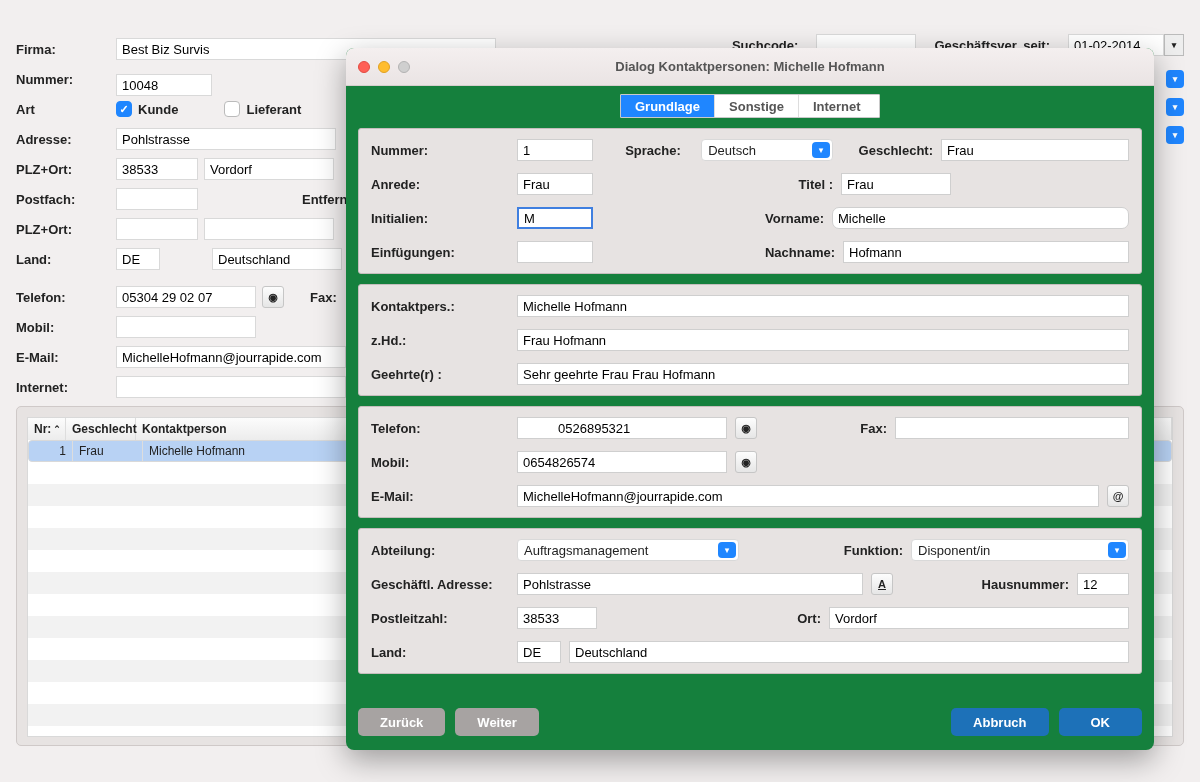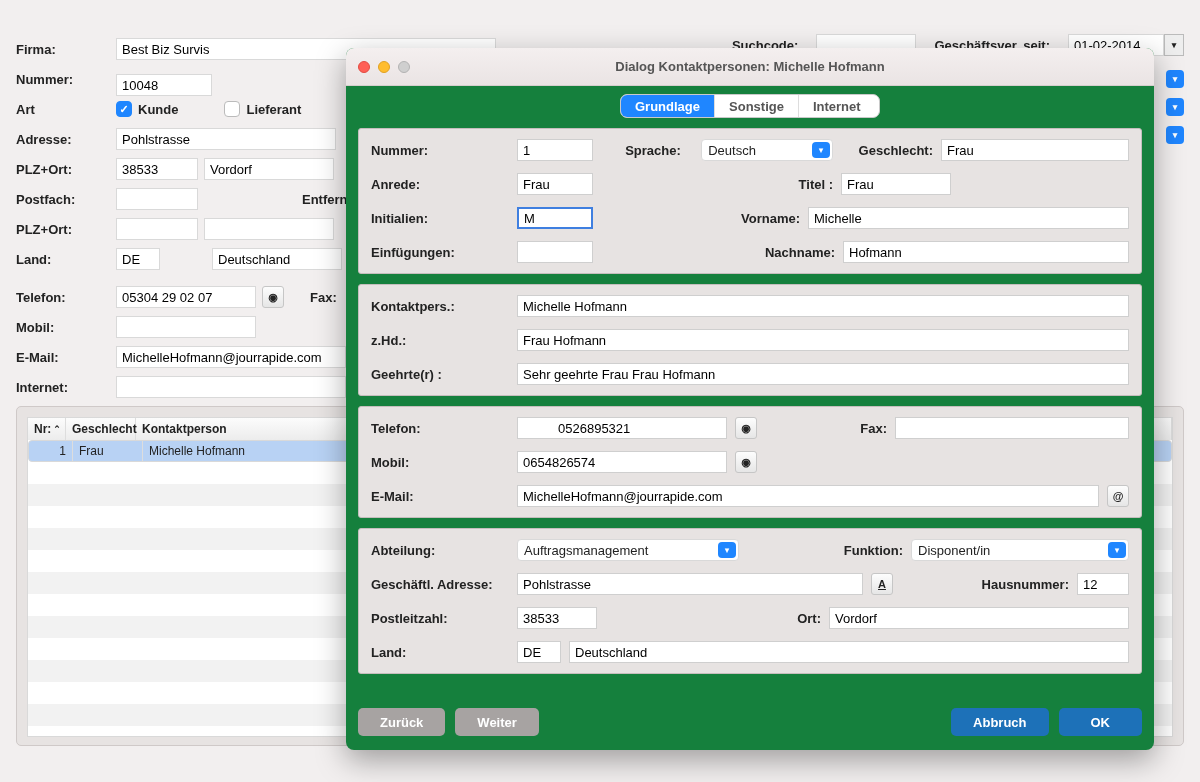--- a/index.html
+++ b/index.html
@@ -103,21 +103,21 @@
   }
   .traffic{position:absolute;left:12px;display:flex;gap:8px}
   .dot{width:12px;height:12px;border-radius:50%}
   .d-r{background:#ff5f56;border:0.5px solid #e24b42}
   .d-y{background:#ffbd2e;border:0.5px solid #e1a123}
   .d-g{background:#cfcfcf;border:0.5px solid #b3b3b3}
   .title{width:100%;text-align:center;font-weight:700;color:#555}
 
   .seg {
     margin:8px auto 10px; width:260px; height:24px;
-    display:flex;border:1px solid #c9c9c9;border-radius:7px;overflow:hidden;background:#fff;
+    display:flex;border:1px solid #c9c9c9;border-radius:1px;overflow:hidden;background:#fff;
   }
   .seg-item{flex:0 0 auto;padding:0 14px;display:flex;align-items:center;justify-content:center;font-weight:700;color:#555;border-right:1px solid #ddd;height:100%}
   .seg-item:last-child{border-right:none}
   .seg-item.on{background:#1f86ff;color:#fff}
 
   .grp{
     margin:0 12px 10px;border:1px solid #c5bebd;border-radius:3px;
     padding:9px 12px; background:#e7e3e2;
     display:flex;flex-direction:column;gap:10px;
   }
@@ -290,21 +290,21 @@
       <span style="flex:1"></span>
       <span>Titel :</span>
       <input class="inp" style="width: 110px;" value="Frau">
       <span style="width:170px"></span>
     </div>
     <div class="drow">
       <span class="dl">Initialien:</span>
       <input class="inp focus" style="width: 76px;" value="M">
       <span style="flex:1"></span>
       <span>Vorname:</span>
-      <input class="inp" style="width: 321px;" value="Michelle">
+      <input class="inp" style="width: 297px; border-radius: 7px;" value="Michelle">
     </div>
     <div class="drow">
       <span class="dl">Einfügungen:</span>
       <input class="inp" style="width: 76px;">
       <span style="flex:1"></span>
       <span>Nachname:</span>
       <input class="inp" style="width: 286px;" value="Hofmann">
     </div>
   </div>
 

